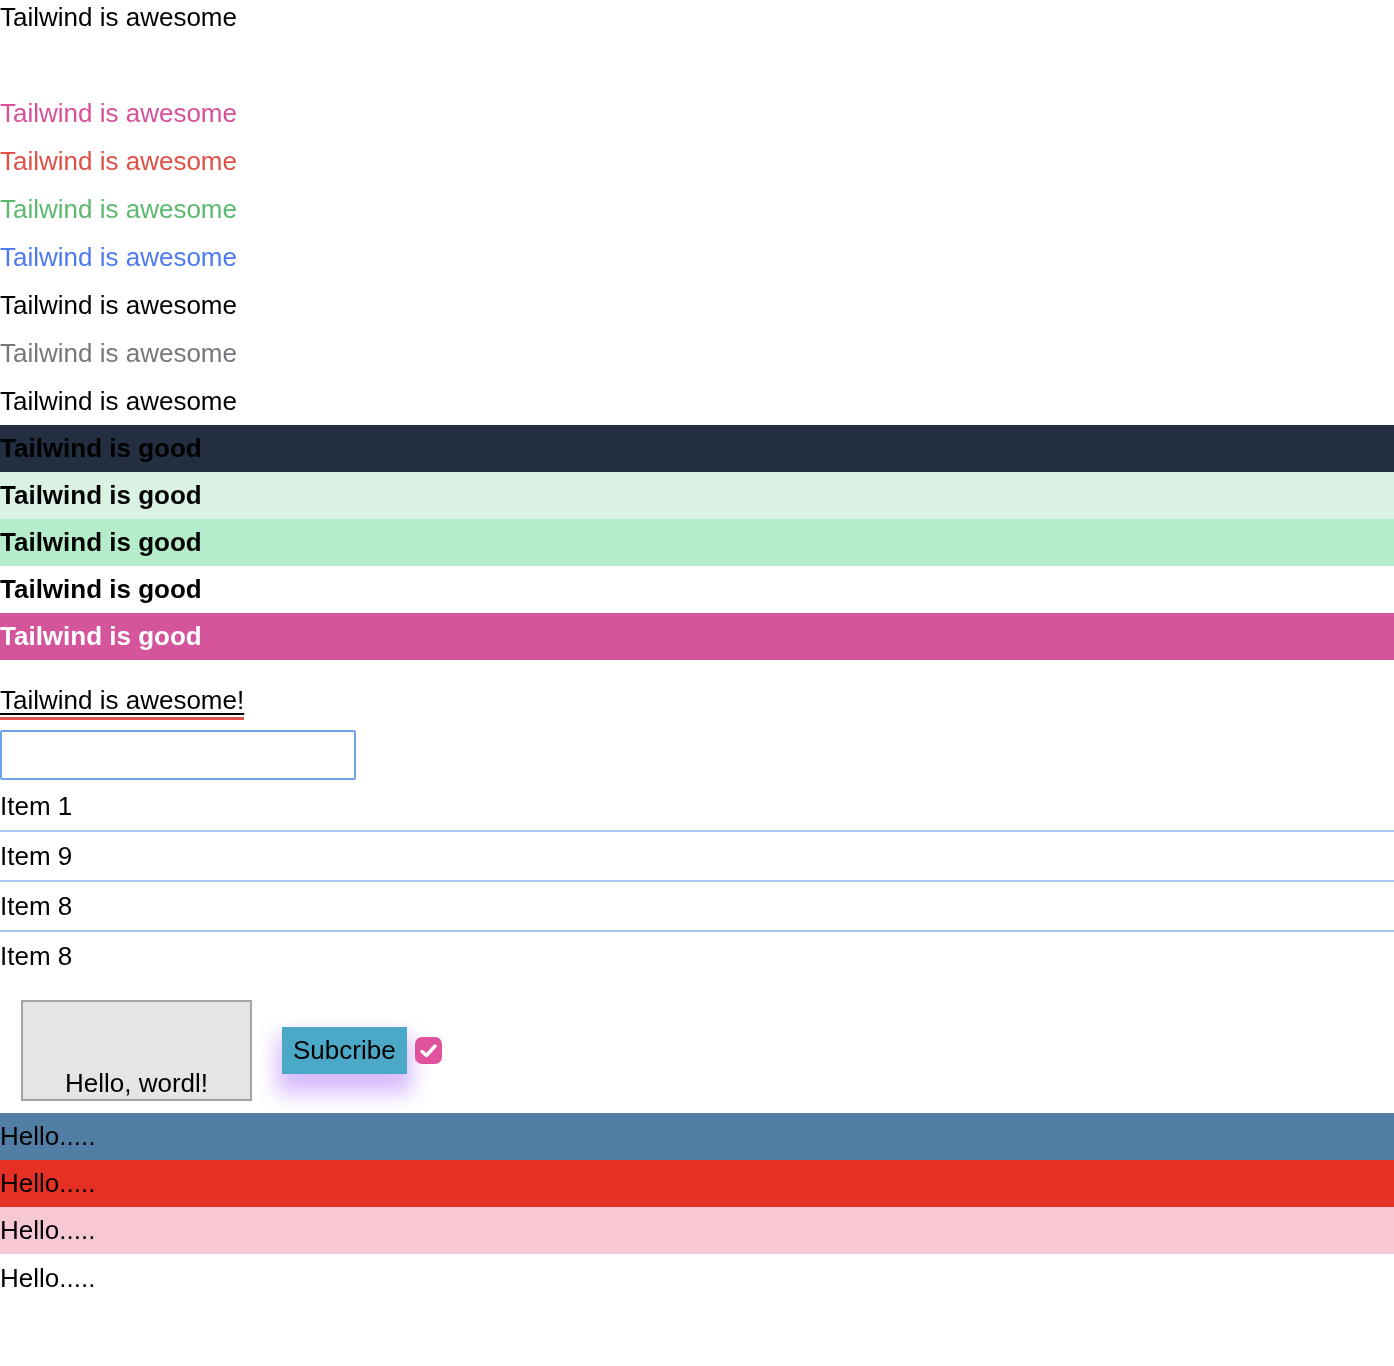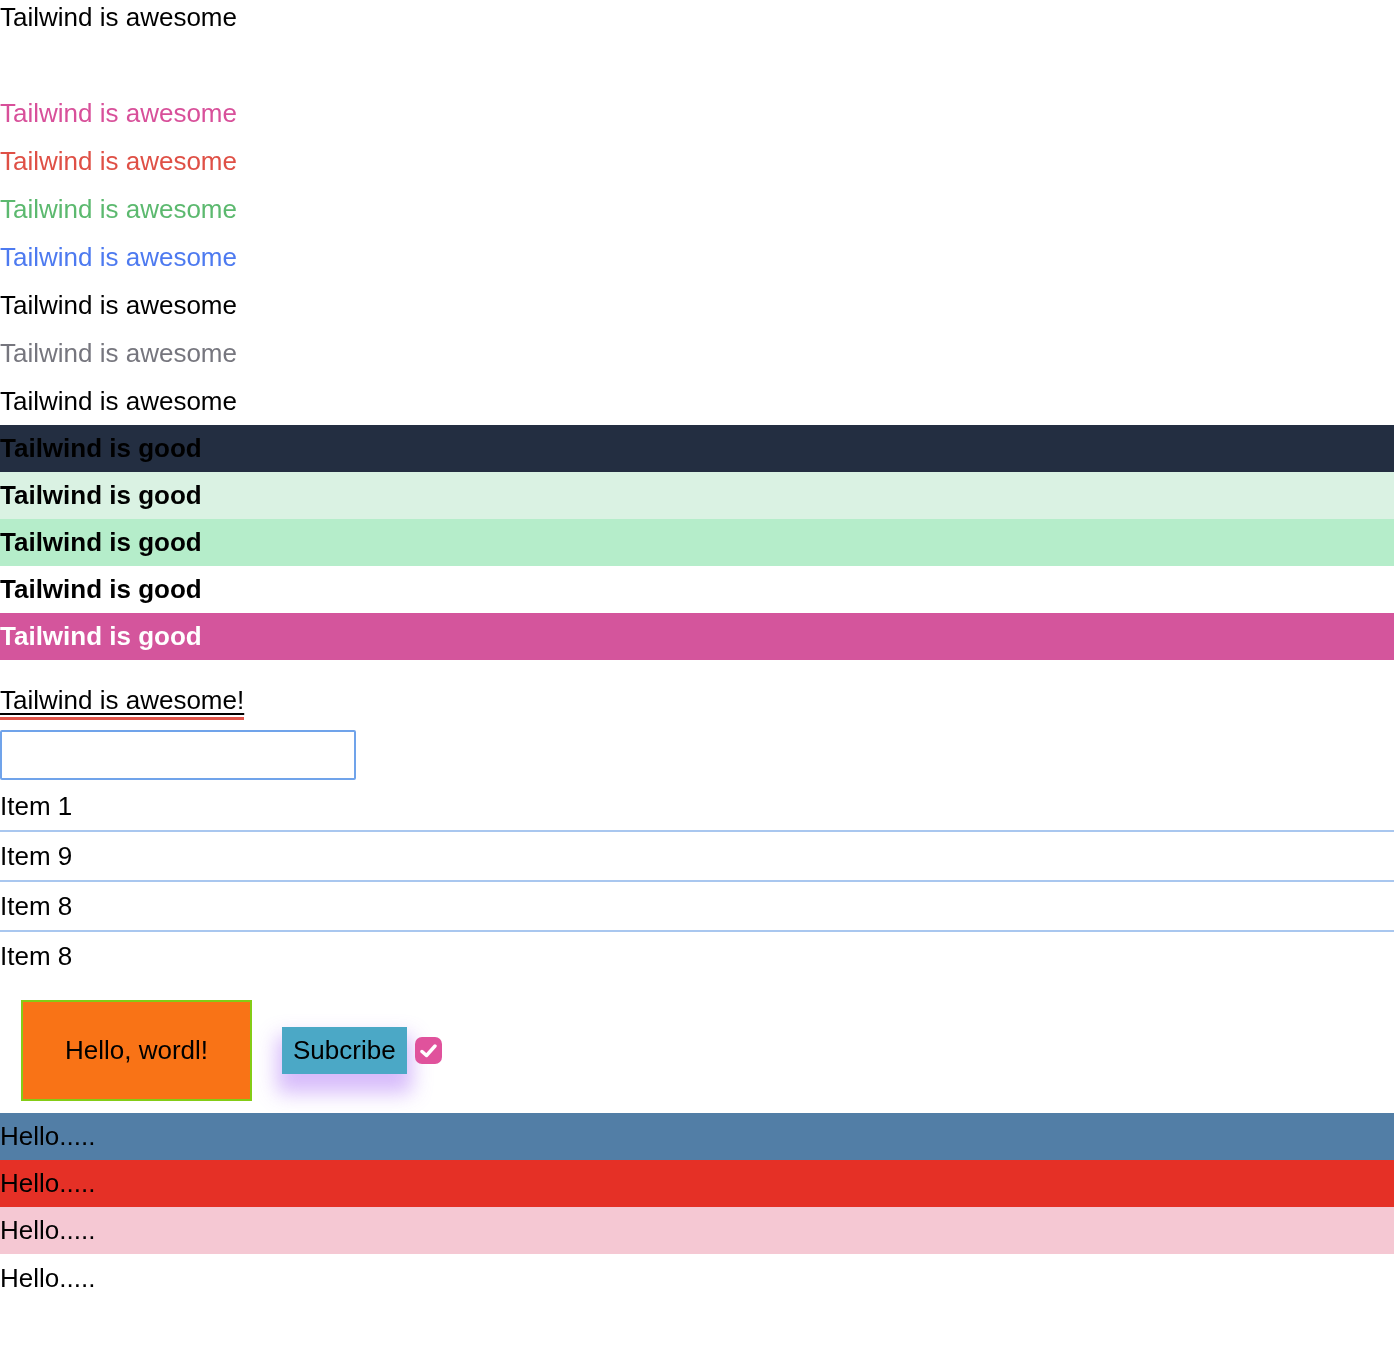--- a/index.html
+++ b/index.html
@@ -24,22 +24,22 @@
     font-family:inherit; font-size:24px; padding:0 8px; background:#fff;
   }
 
   #items-list { list-style:none; margin-top:2px; }
   #items-list li { height:50px; line-height:48px; border-bottom:2px solid #a9c7ef; }
   #items-list li:last-child { border-bottom:none; height:48px; }
 
   #action-row { margin-top:20px; display:flex; align-items:center; }
   #hello-box {
     margin-left:21px; width:231px; height:101px;
-    border:2px solid #84cc16; background:#f97316;
-    display:flex; align-items:center; justify-content:center;
+    border:2px solid #a3a3a3; background:#e5e5e5;
+    display:flex; align-items:flex-end; justify-content:center;
   }
   #subscribe-button {
     margin-left:30px; height:47px; line-height:47px; padding:0 11px;
     border:none; font-family:inherit; font-size:26px; color:#000;
     background:#4ba8c6; cursor:pointer;
     box-shadow:0 14px 20px 5px rgba(166,104,246,0.45);
   }
   #subscribe-checkbox {
     margin-left:8px; width:27px; height:27px; border-radius:7px;
     background:#e0529c; display:flex; align-items:center; justify-content:center;

